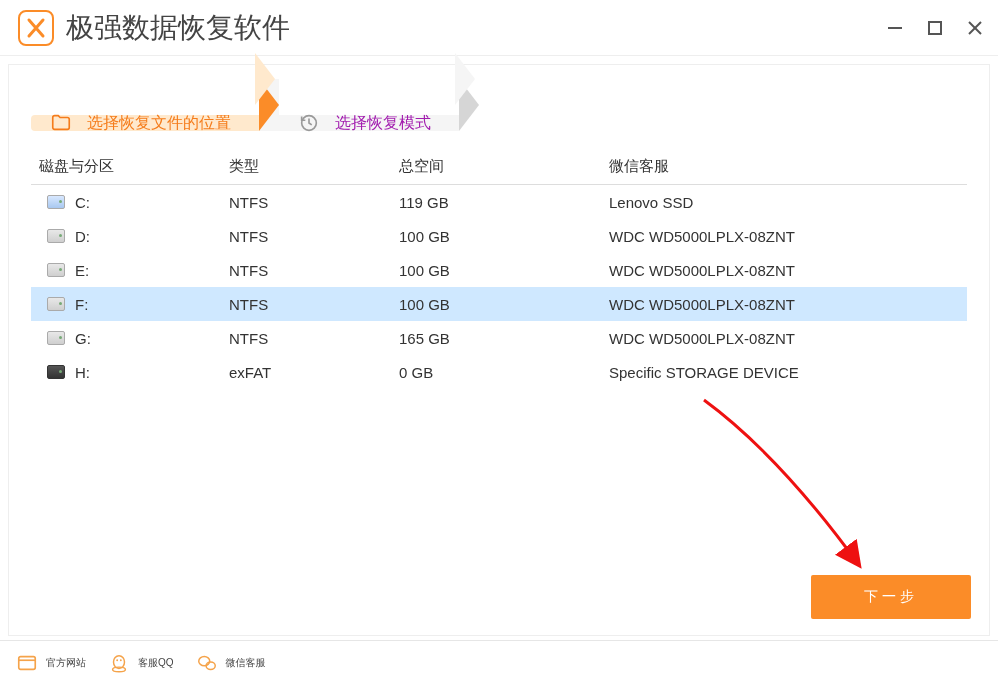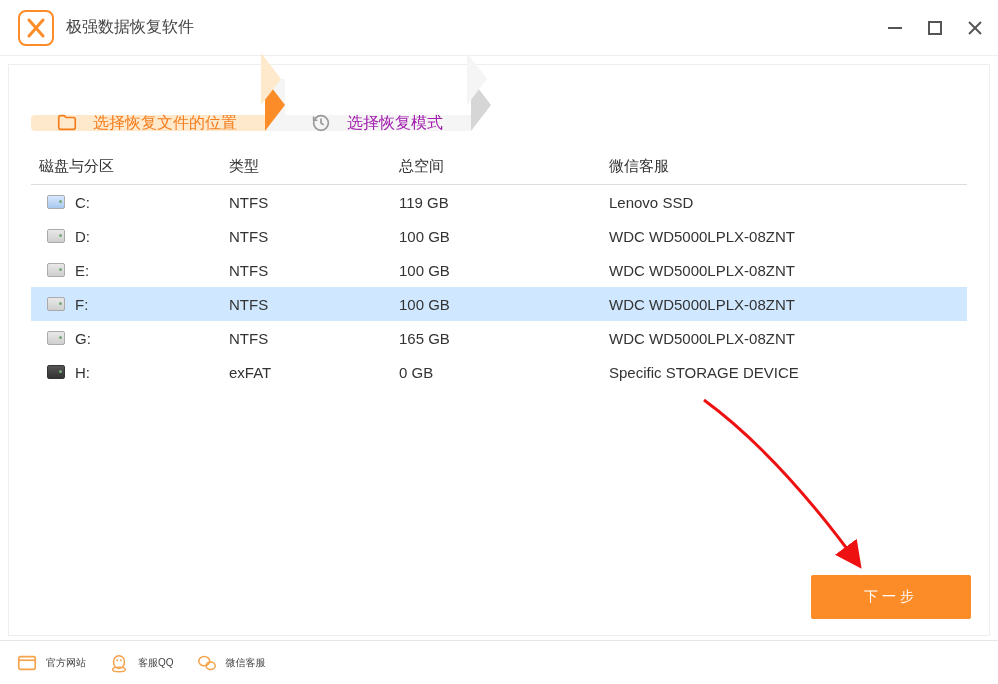--- a/index.html
+++ b/index.html
@@ -23,21 +23,21 @@
   }
   .titlebar .logo {
     width: 36px; height: 36px;
     background: #fff;
     border: 2px solid #fb8c28;
     border-radius: 8px;
     display: flex; align-items: center; justify-content: center;
     margin-right: 12px;
   }
   .titlebar .logo svg { width: 24px; height: 24px; }
-  .titlebar .app-title { font-size: 16px; color: #444; flex: 1; }
+  .titlebar .app-title { font-size: 28px; color: #444; flex: 1; }
   .winbtns { display: flex; gap: 18px; align-items: center; }
   .winbtn { width: 22px; height: 22px; display: flex; align-items: center; justify-content: center; cursor: pointer; color: #555; }
   .winbtn svg { width: 18px; height: 18px; }
 
   
   .main {
     padding: 14px 22px 0 22px;
     border: 1px solid #eee;
     margin: 8px;
     height: 572px;
@@ -47,21 +47,21 @@
   
   .stepbar {
     height: 52px;
     display: flex;
     align-items: stretch;
     margin-bottom: 18px;
   }
   .step {
     display: flex;
     align-items: center;
-    padding: 0 28px 0 24px;
+    padding: 0 28px 0 18px;
     position: relative;
     margin-top: 36px;
   }
   .step.active {
     background: #ffe9cd;
     color: #f57c1b;
     border-radius: 4px 0 0 4px;
   }
   .step.inactive {
     background: #f5f5f5;

